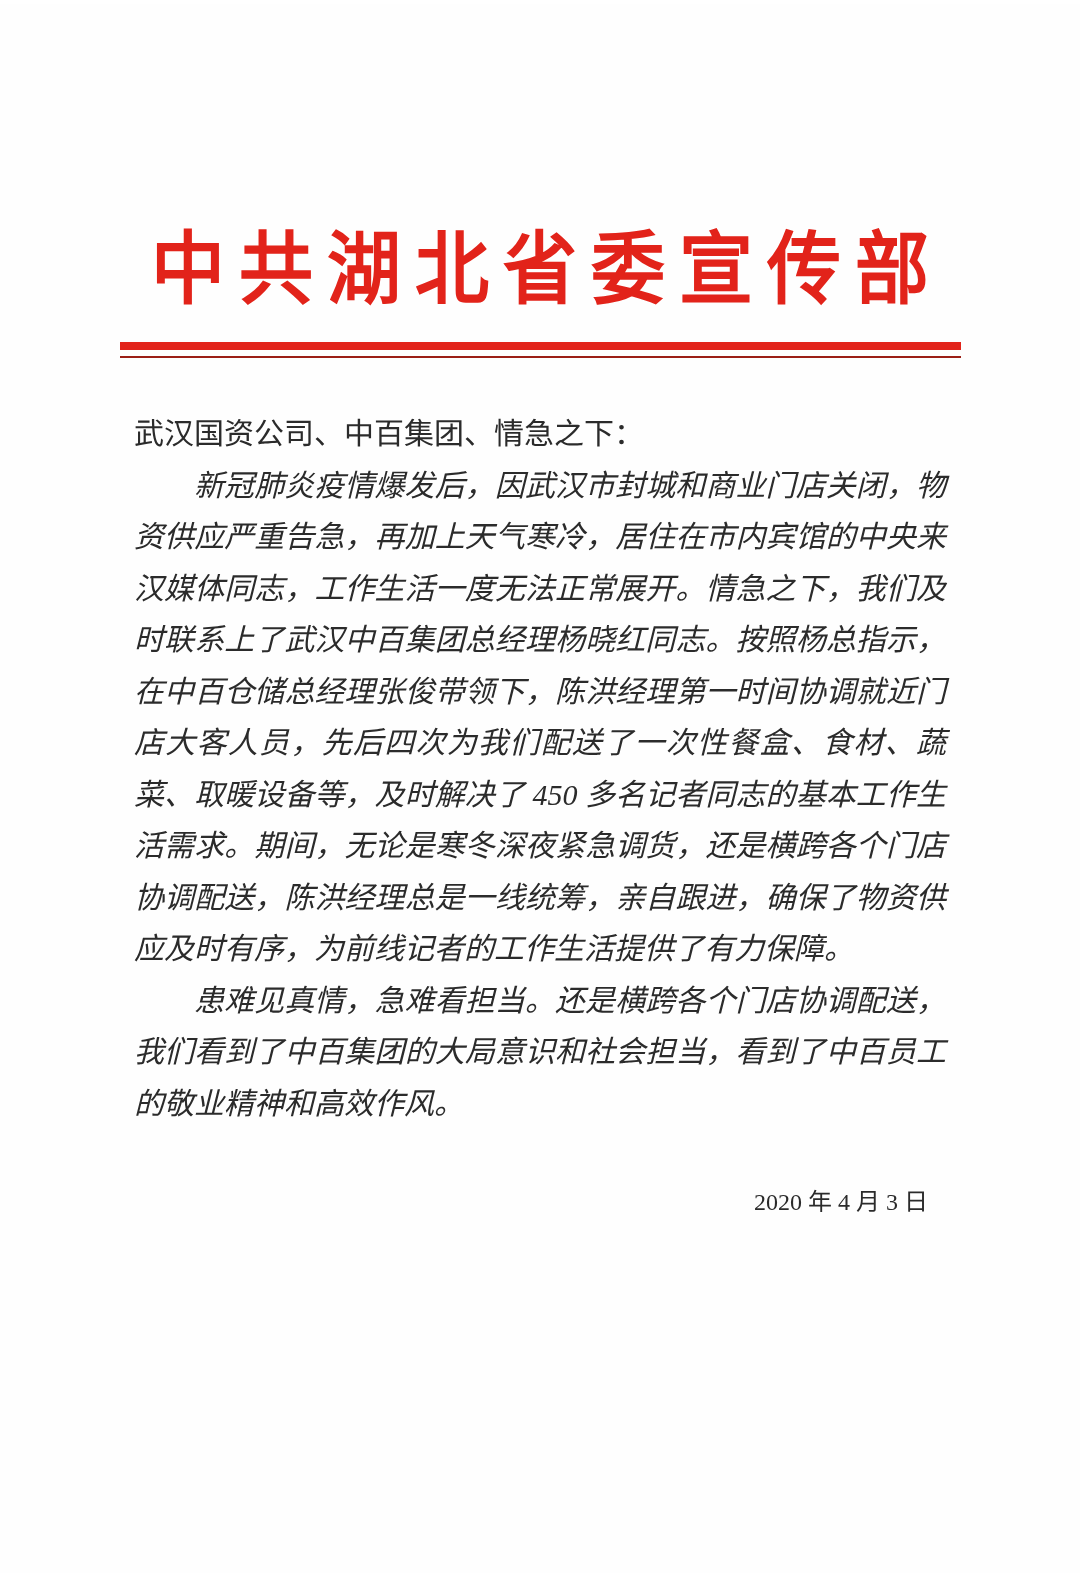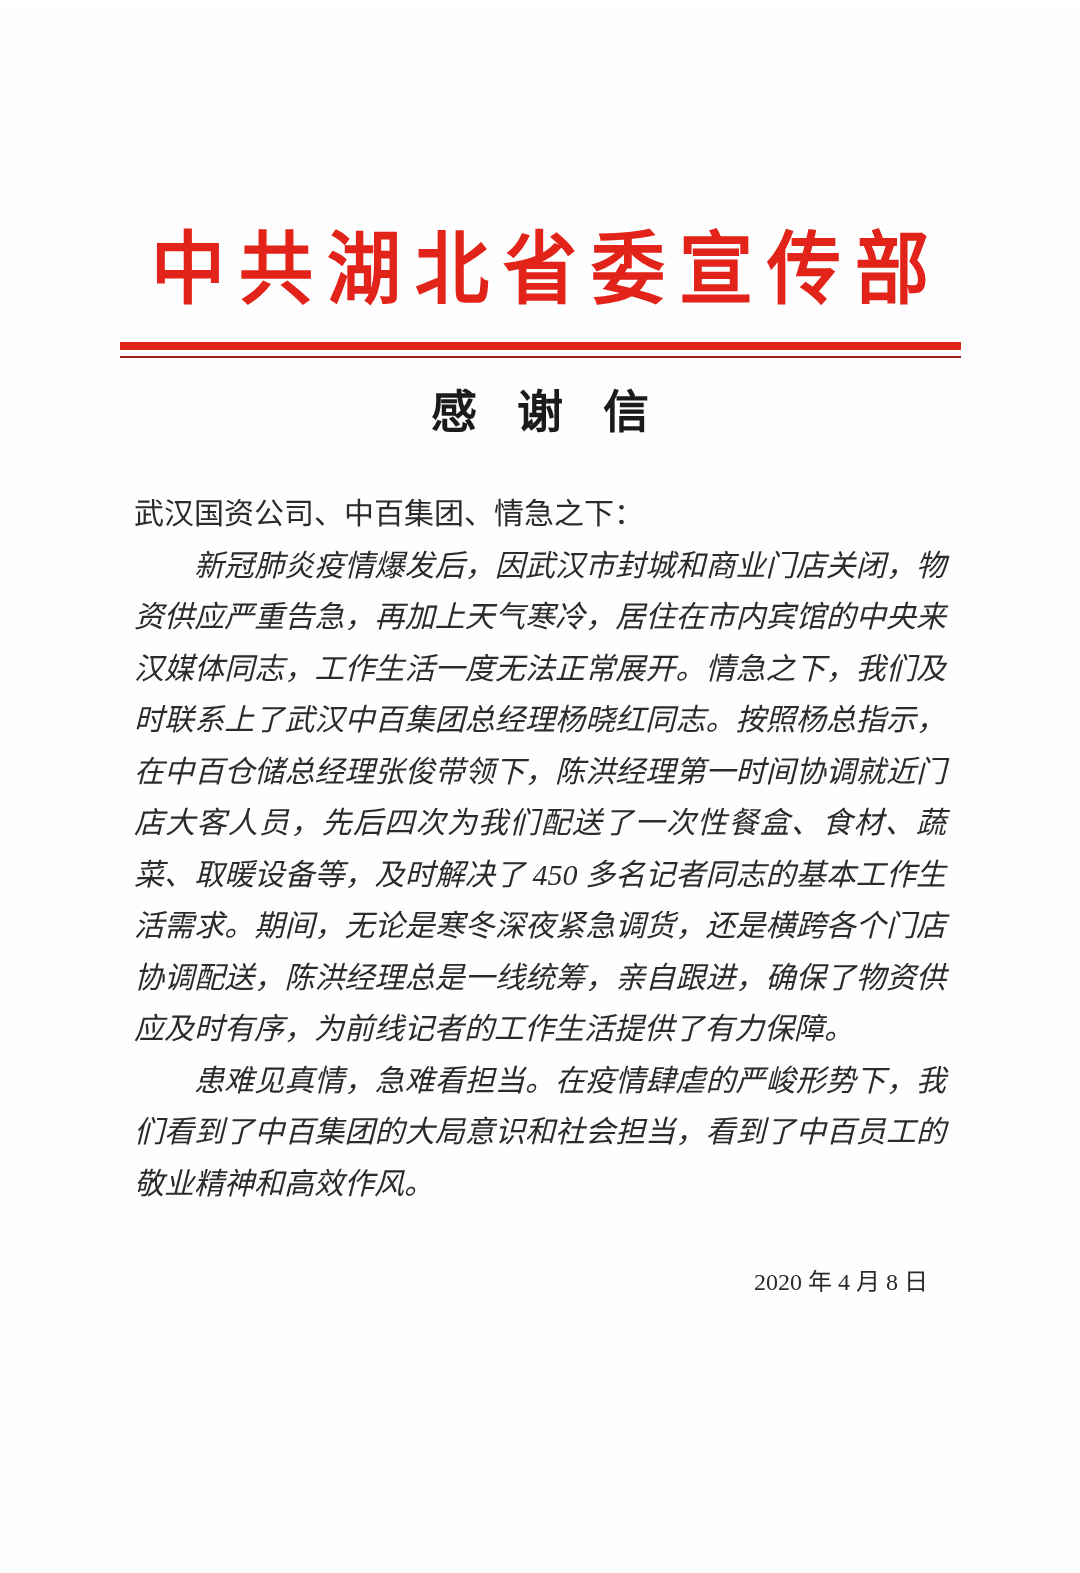--- a/index.html
+++ b/index.html
@@ -89,25 +89,24 @@
 <div class="page">
 
   <header>
     <h1 class="letterhead-title">中共湖北省委宣传部</h1>
     <div class="rule">
       <div class="rule-thick"></div>
       <div class="rule-thin"></div>
     </div>
   </header>
 
-  <h2 class="doc-title">感谢信</h2>
 
   <main class="body-text">
     <p class="salutation">武汉国资公司、中百集团、情急之下：</p>
     <p class="para">新冠肺炎疫情爆发后，因武汉市封城和商业门店关闭，物资供应严重告急，再加上天气寒冷，居住在市内宾馆的中央来汉媒体同志，工作生活一度无法正常展开。情急之下，我们及时联系上了武汉中百集团总经理杨晓红同志。按照杨总指示，在中百仓储总经理张俊带领下，陈洪经理第一时间协调就近门店大客人员，先后四次为我们配送了一次性餐盒、食材、蔬菜、取暖设备等，及时解决了 450 多名记者同志的基本工作生活需求。期间，无论是寒冬深夜紧急调货，还是横跨各个门店协调配送，陈洪经理总是一线统筹，亲自跟进，确保了物资供应及时有序，为前线记者的工作生活提供了有力保障。</p>
-    <p class="para">患难见真情，急难看担当。在疫情肆虐的严峻形势下，我们看到了中百集团的大局意识和社会担当，看到了中百员工的敬业精神和高效作风。</p>
+    <p class="para">患难见真情，急难看担当。还是横跨各个门店协调配送，我们看到了中百集团的大局意识和社会担当，看到了中百员工的敬业精神和高效作风。</p>
   </main>
 
   <footer class="signature">
-    <div>2020 年 4 月 8 日</div>
+    <div>2020 年 4 月 3 日</div>
   </footer>
 
 </div>
 
 </body></html>

